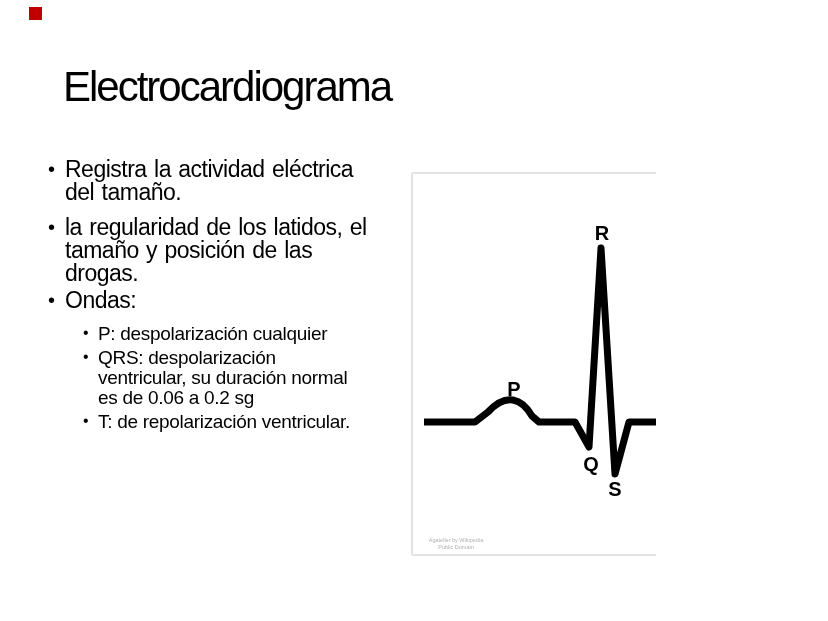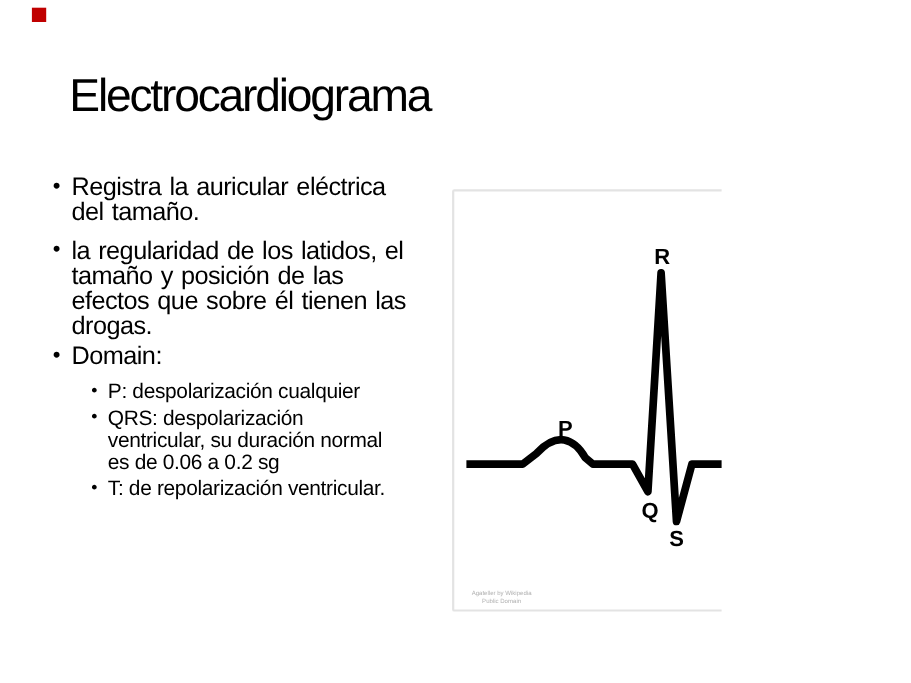--- a/index.html
+++ b/index.html
@@ -118,35 +118,34 @@
 <div class="slide">
 
   <div class="accent-square"></div>
 
   <h1 class="title">Electrocardiograma</h1>
 
   <div class="text-col">
 
     <div class="bullet">
       <span class="marker">•</span>
-      <span class="line">Registra la auricular eléctrica</span>
+      <span class="line">Registra la actividad eléctrica</span>
       <span class="line">del tamaño.</span>
     </div>
 
     <div class="bullet">
       <span class="marker">•</span>
       <span class="line">la regularidad de los latidos, el</span>
       <span class="line">tamaño y posición de las</span>
-      <span class="line">efectos que sobre él tienen las</span>
       <span class="line">drogas.</span>
     </div>
 
     <div class="bullet">
       <span class="marker">•</span>
-      <span class="line">Domain:</span>
+      <span class="line">Ondas:</span>
     </div>
 
     <div class="sub-list">
       <div class="sub-bullet">
         <span class="marker">•</span>
         <span class="line">P: despolarización cualquier</span>
       </div>
       <div class="sub-bullet">
         <span class="marker">•</span>
         <span class="line">QRS: despolarización</span>

